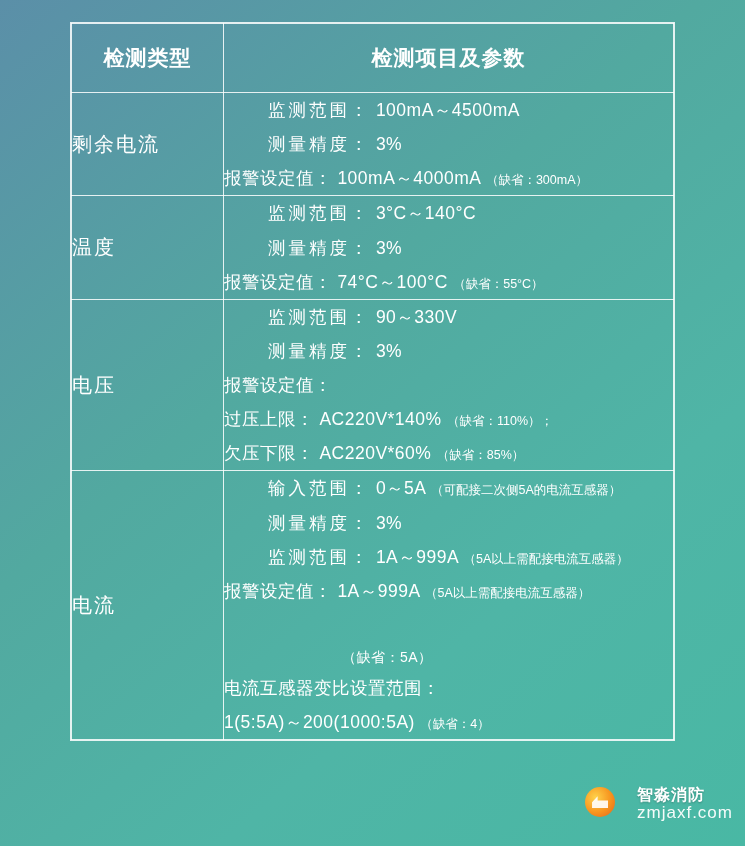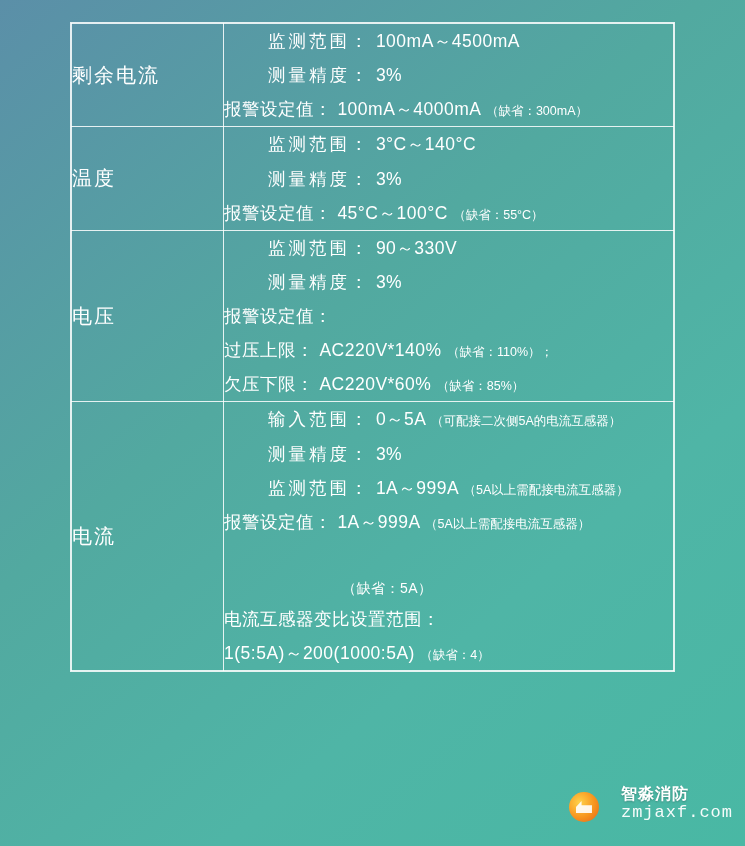--- a/index.html
+++ b/index.html
@@ -62,23 +62,22 @@
   .indent-note {
     padding-left: 118px;
     font-size: 14px;
     margin-top: 36px;
   }
   .watermark {
     position: absolute;
     right: 12px;
     bottom: 24px;
     display: flex;
-    align-items: flex-end;
+    align-items: flex-start;
     gap: 22px;
-    font-family: Liberation Mono, monospace;
   }
   .wm-badge {
     width: 30px;
     height: 30px;
     border-radius: 50%;
     background: radial-gradient(circle at 35% 35%, #ffd24a 0%, #f7941e 55%, #e2621b 100%);
     position: relative;
     flex: none;
   }
   .wm-badge::after {
@@ -112,20 +111,24 @@
 </head>
 <body>
 
 <div class="sheet">
   <table class="spec">
     <colgroup>
         <col class="col-type">
         <col>
       </colgroup>
     <tbody>
+        <tr class="hdr">
+      <th>检测类型</th>
+      <th>检测项目及参数</th>
+    </tr>
 
     <tr>
       <td class="type-cell">剩余电流</td>
       <td class="detail-cell">
         <div class="line">
           <span class="lbl-sp">监测范围：</span>
           <span>100mA～4500mA</span>
         </div>
         <div class="line">
           <span class="lbl-sp">测量精度：</span>
@@ -145,21 +148,21 @@
         <div class="line">
           <span class="lbl-sp">监测范围：</span>
           <span>3°C～140°C</span>
         </div>
         <div class="line">
           <span class="lbl-sp">测量精度：</span>
           <span>3%</span>
         </div>
         <div class="line">
           <span>报警设定值：</span>
-          <span>45°C～100°C</span>
+          <span>74°C～100°C</span>
           <span class="small">（缺省：55°C）</span>
         </div>
       </td>
     </tr>
 
     <tr>
       <td class="type-cell">电压</td>
       <td class="detail-cell">
         <div class="line">
           <span class="lbl-sp">监测范围：</span>

